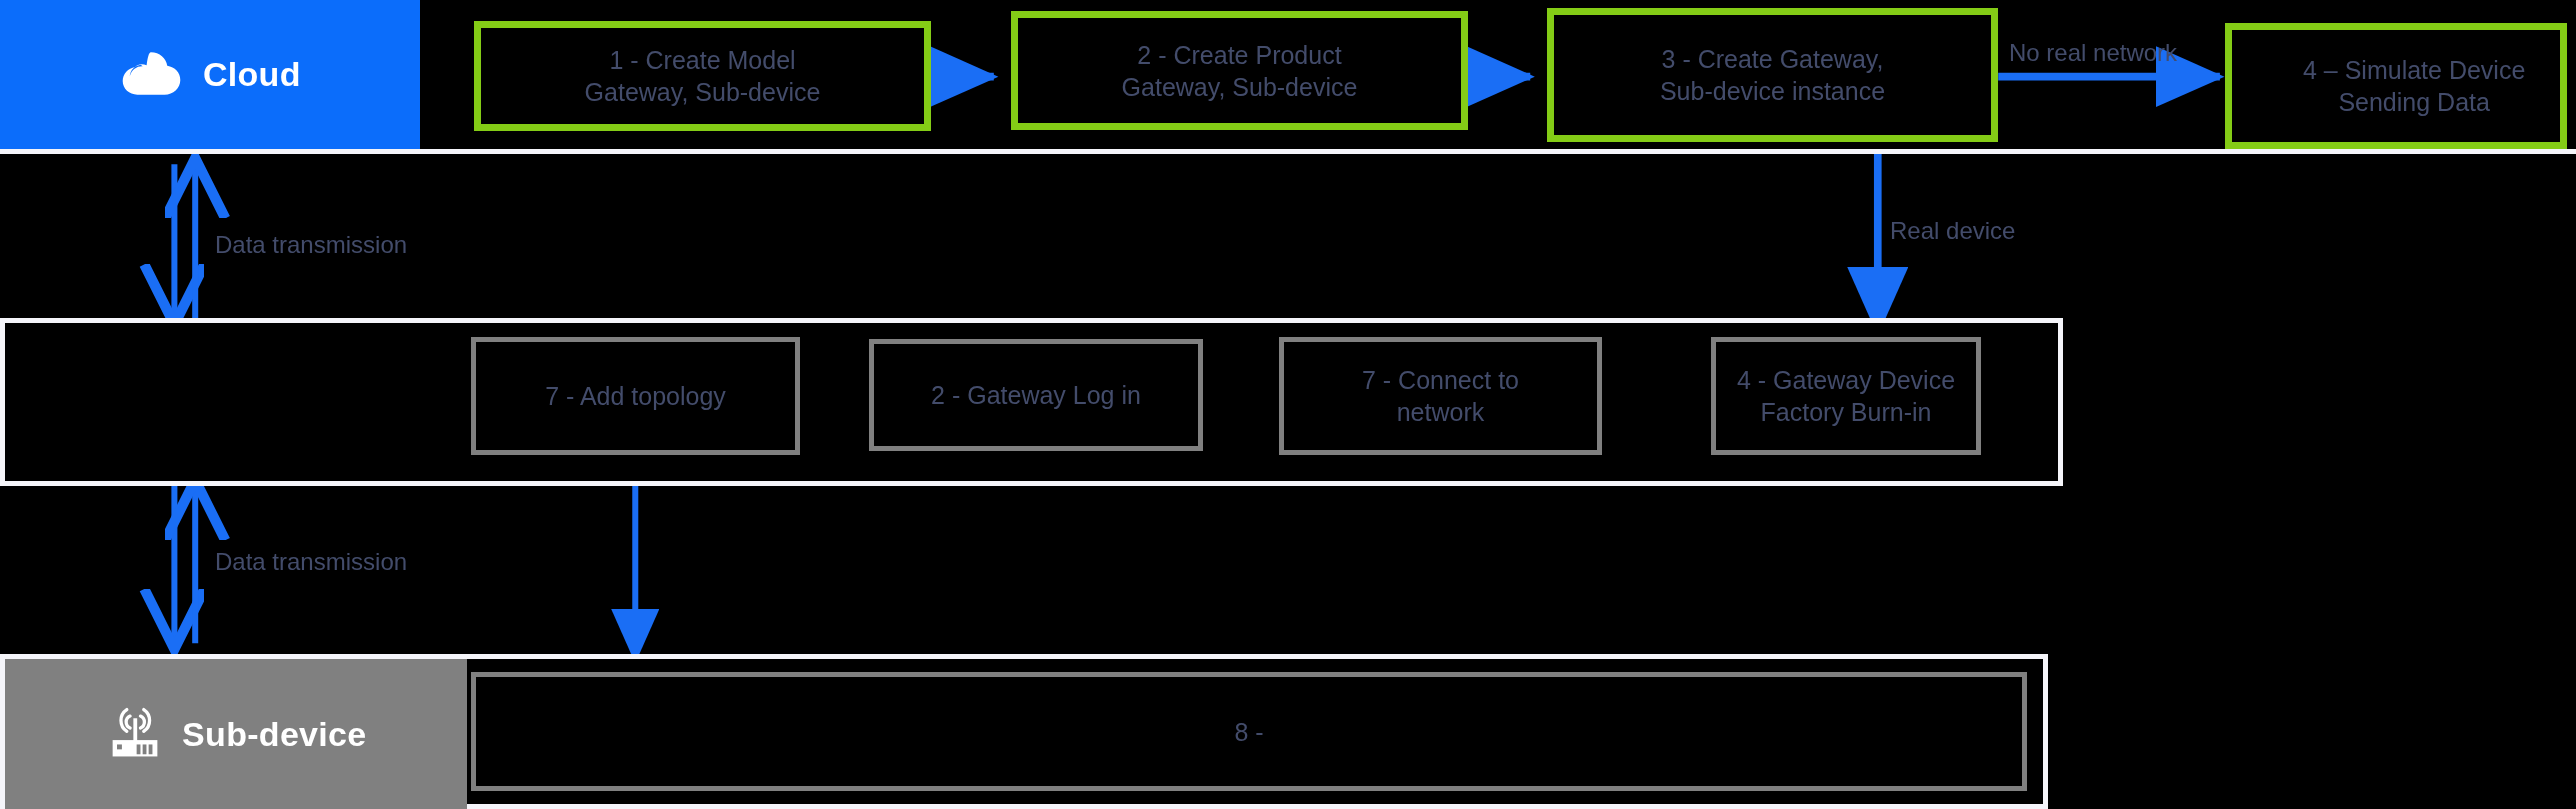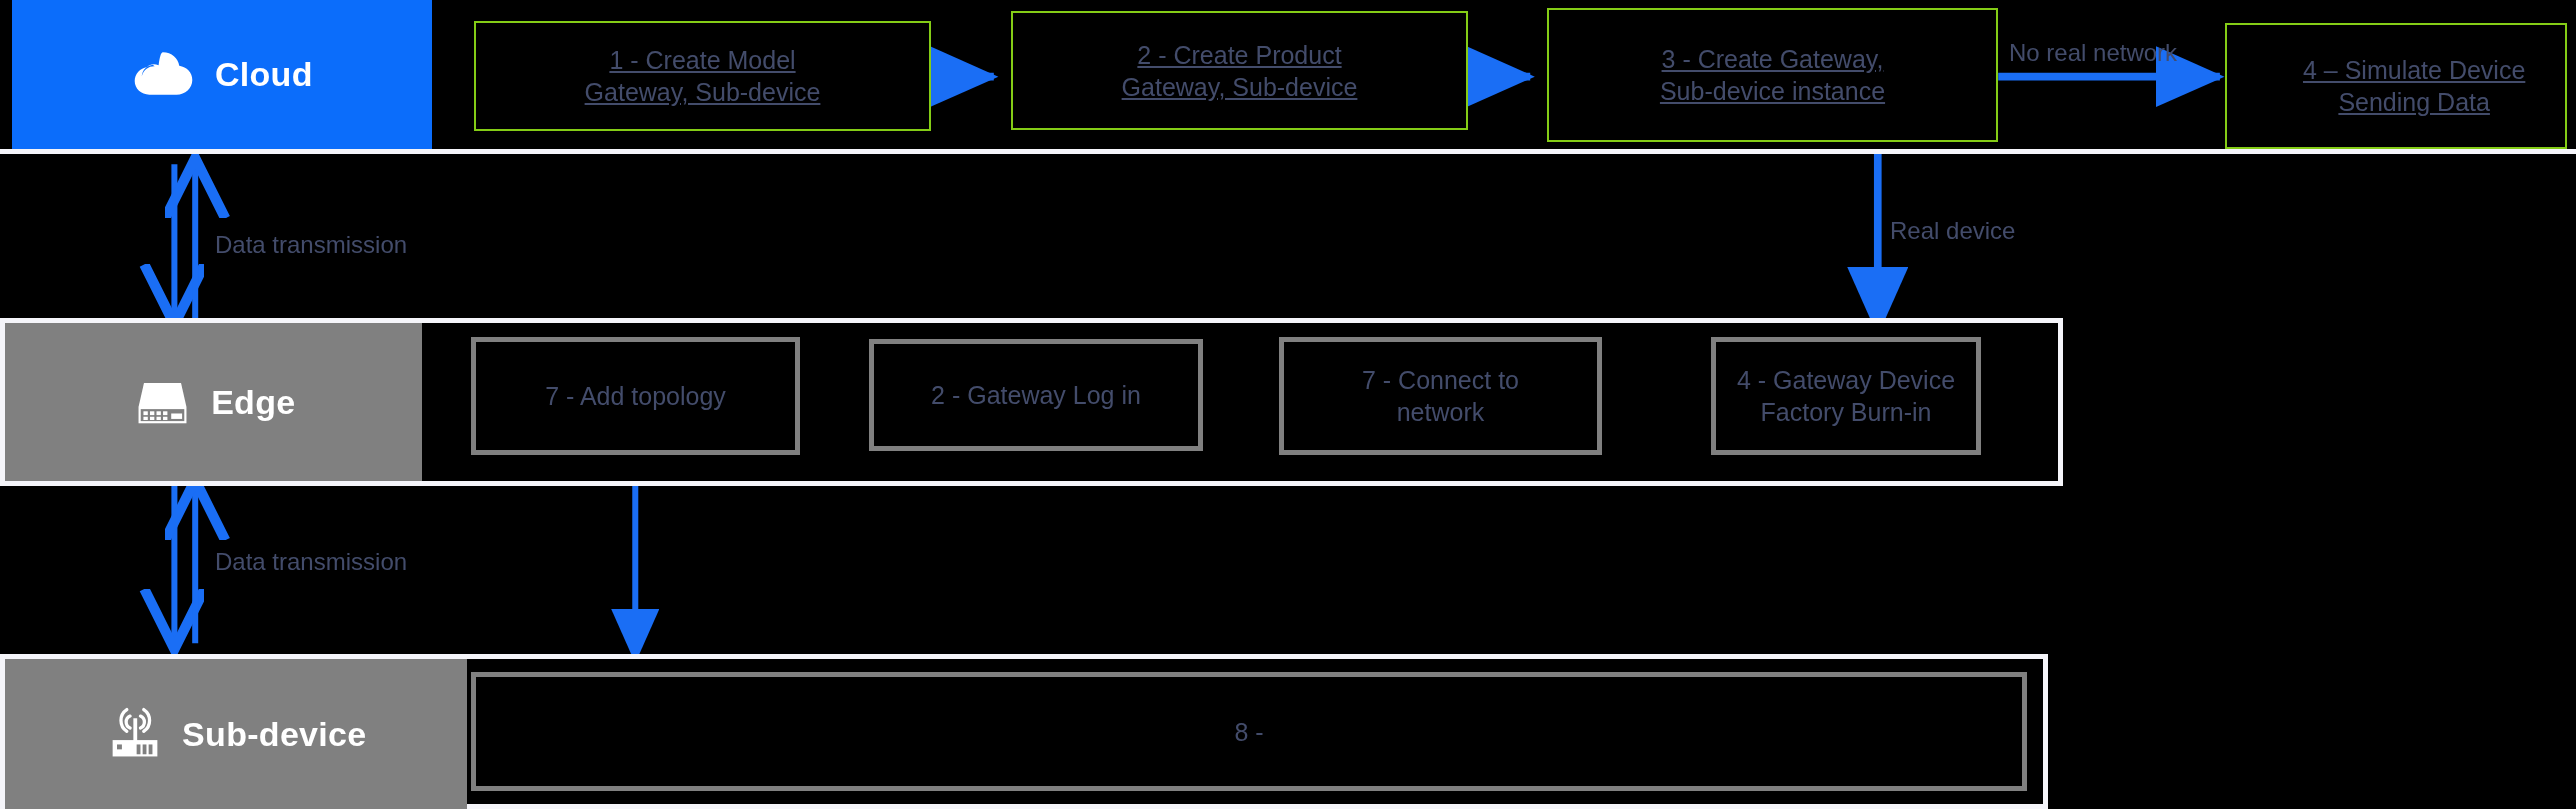--- a/index.html
+++ b/index.html
@@ -58,21 +58,21 @@
     display: flex;
     align-items: center;
     justify-content: center;
     text-align: center;
     background: #000000;
     color: #434c6b;
     font-size: 25px;
     line-height: 1.28;
     padding: 3.3px 7.7px;
   }
-  .pbox-cyan { border: 2px solid #84cc16; text-decoration: underline; }
+  .pbox-cyan { border: 7px solid #84cc16; }
   .pbox-grey { border: 5px solid #808080; }
   .pbox span { display: block; }
 
   
   .edge-label {
     color: #434c6b;
     font-size: 24px;
     white-space: nowrap;
     line-height: 1;
   }
@@ -120,21 +120,21 @@
 
     <line x1="1160" y1="845" x2="1160" y2="1205" stroke="#1a6ef5" stroke-width="11" marker-end="url(#ah-d)"></line>
 
     <line x1="318" y1="300" x2="318" y2="582" stroke="#1a6ef5" stroke-width="11" marker-end="url(#ah-thin)"></line>
     <line x1="356" y1="582" x2="356" y2="300" stroke="#1a6ef5" stroke-width="11" marker-end="url(#ah-thin)"></line>
 
     <line x1="318" y1="888" x2="318" y2="1175" stroke="#1a6ef5" stroke-width="11" marker-end="url(#ah-thin)"></line>
     <line x1="356" y1="1175" x2="356" y2="888" stroke="#1a6ef5" stroke-width="11" marker-end="url(#ah-thin)"></line>
   </svg>
 
-  <div class="abs lane-band-cloud lane-label" style="left:12px; top:0; width:420px; height:149px;">
+  <div class="abs lane-band-cloud lane-label" style="left:0; top:0; width:420px; height:149px;">
     <span class="lane-icon">
       <svg width="65" height="50" viewBox="0 0 118 92" xmlns="http://www.w3.org/2000/svg">
         <path d="M58 6 C74 6 86 17 88 31 C102 33 112 44 112 57 C112 72 99 84 83 84
                  L33 84 C18 84 6 73 6 59 C6 46 16 35 29 33 C32 30 36 28 41 28
                  C44 28 47 29 50 30 C52 16 54 6 58 6 Z" fill="#ffffff"></path>
         <path d="M40 29 C28 30 20 39 19 50 C23 37 33 31 44 32 C41 31 40 30 40 29 Z" fill="#0b6dfb"></path>
       </svg>
     </span>
     <span class="lane-title">Cloud</span>
   </div>
@@ -170,39 +170,20 @@
   </div>
 
   <div class="abs edge-label" style="left:2009px; top:41px;">No real network</div>
 
   <div class="abs edge-label" style="left:1890px; top:219px;">Real device</div>
 
   <div class="abs edge-label" style="left:215px; top:233px;">Data transmission</div>
 
   <div class="abs row-frame" style="left:0; top:318px; width:2063px; height:168px;"></div>
 
-  <div class="abs lane-band-grey lane-label" style="left:5px; top:323px; width:417px; height:158px;">
-    <span class="lane-icon">
-      <svg width="61" height="53" viewBox="0 0 112 96" xmlns="http://www.w3.org/2000/svg">
-        <path d="M22 14 L90 14 L100 58 L12 58 Z" fill="#ffffff"></path>
-        <rect x="12" y="58" width="88" height="30" fill="#ffffff"></rect>
-        <rect x="16" y="62" width="80" height="22" fill="#808080"></rect>
-        <rect x="21" y="66" width="8" height="7" fill="#ffffff"></rect>
-        <rect x="33" y="66" width="8" height="7" fill="#ffffff"></rect>
-        <rect x="45" y="66" width="8" height="7" fill="#ffffff"></rect>
-        <rect x="57" y="66" width="8" height="7" fill="#ffffff"></rect>
-        <rect x="21" y="76" width="8" height="6" fill="#ffffff"></rect>
-        <rect x="33" y="76" width="8" height="6" fill="#ffffff"></rect>
-        <rect x="45" y="76" width="8" height="6" fill="#ffffff"></rect>
-        <rect x="57" y="76" width="8" height="6" fill="#ffffff"></rect>
-        <rect x="72" y="70" width="20" height="10" fill="#ffffff"></rect>
-      </svg>
-    </span>
-    <span class="lane-title">Edge</span>
-  </div>
 
   <div class="abs pbox pbox-grey" style="left:471px; top:337px; width:329px; height:118px;">
     <div>
       <span>7 - Add topology</span>
     </div>
   </div>
 
   <div class="abs pbox pbox-grey" style="left:869px; top:339px; width:334px; height:112px;">
     <div>
       <span>2 - Gateway Log in</span>

